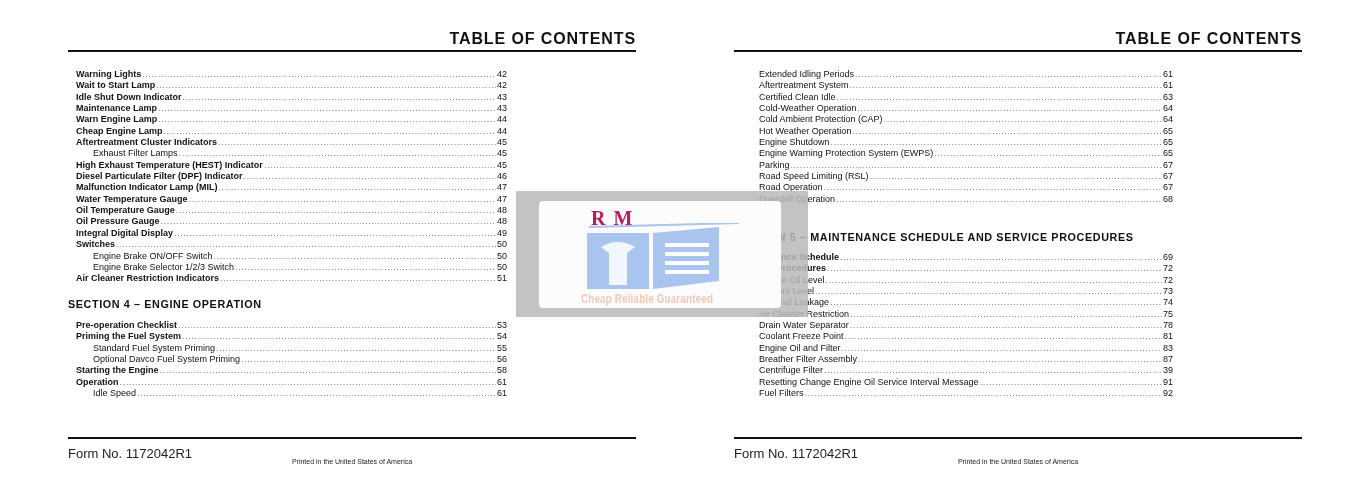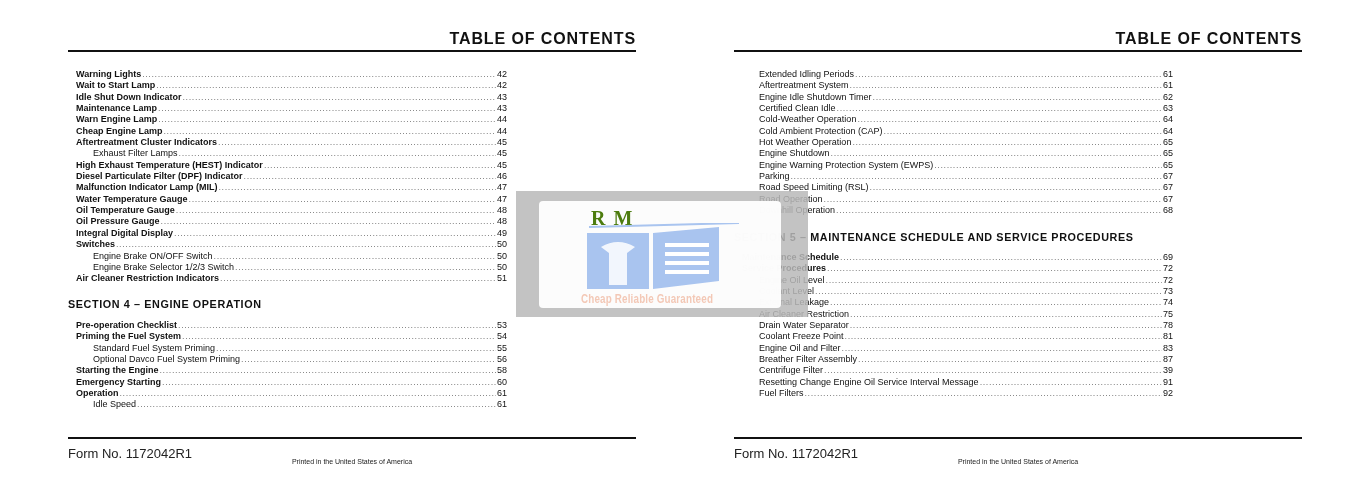--- a/index.html
+++ b/index.html
@@ -47,21 +47,21 @@
   .watermark {
     position:absolute; left:516px; top:191px; width:292px; height:126px;
     background:rgba(185,185,185,0.85);
   }
   .watermark .inner {
     position:absolute; left:23px; top:10px; width:242px; height:107px;
     background:rgba(255,255,255,0.95); border-radius:4px;
   }
   .wm-rm {
     position:absolute; left:52px; top:6px; font-family:"Liberation Serif", serif; font-weight:bold;
-    font-size:20px; color:#4d7c0f; letter-spacing:8px;
+    font-size:20px; color:#be185d; letter-spacing:8px;
   }
   .wm-tag {
     position:absolute; left:42px; top:91px; font-size:12px; font-weight:bold; color:#f3c8b6;
     letter-spacing:0.2px; transform:scaleX(0.82); transform-origin:left;
   }
   .wm-icon { position:absolute; left:40px; top:22px; }
 </style>
 </head>
 <body>
 
@@ -184,25 +184,20 @@
       </div>
       <div class="entry sub">
         <span class="label">Optional Davco Fuel System Priming</span>
         <span class="dots"></span>
         <span class="page-num">56</span>
       </div>
       <div class="entry bold">
         <span class="label">Starting the Engine</span>
         <span class="dots"></span>
         <span class="page-num">58</span>
-      </div>
-      <div class="entry bold">
-        <span class="label">Emergency Starting</span>
-        <span class="dots"></span>
-        <span class="page-num">60</span>
       </div>
       <div class="entry bold">
         <span class="label">Operation</span>
         <span class="dots"></span>
         <span class="page-num">61</span>
       </div>
       <div class="entry sub">
         <span class="label">Idle Speed</span>
         <span class="dots"></span>
         <span class="page-num">61</span>
@@ -219,25 +214,20 @@
   <div class="toc" id="right-toc" style="top:69px;">
       <div class="entry sub">
         <span class="label">Extended Idling Periods</span>
         <span class="dots"></span>
         <span class="page-num">61</span>
       </div>
       <div class="entry sub">
         <span class="label">Aftertreatment System</span>
         <span class="dots"></span>
         <span class="page-num">61</span>
-      </div>
-      <div class="entry sub">
-        <span class="label">Engine Idle Shutdown Timer</span>
-        <span class="dots"></span>
-        <span class="page-num">62</span>
       </div>
       <div class="entry sub">
         <span class="label">Certified Clean Idle</span>
         <span class="dots"></span>
         <span class="page-num">63</span>
       </div>
       <div class="entry sub">
         <span class="label">Cold-Weather Operation</span>
         <span class="dots"></span>
         <span class="page-num">64</span>

